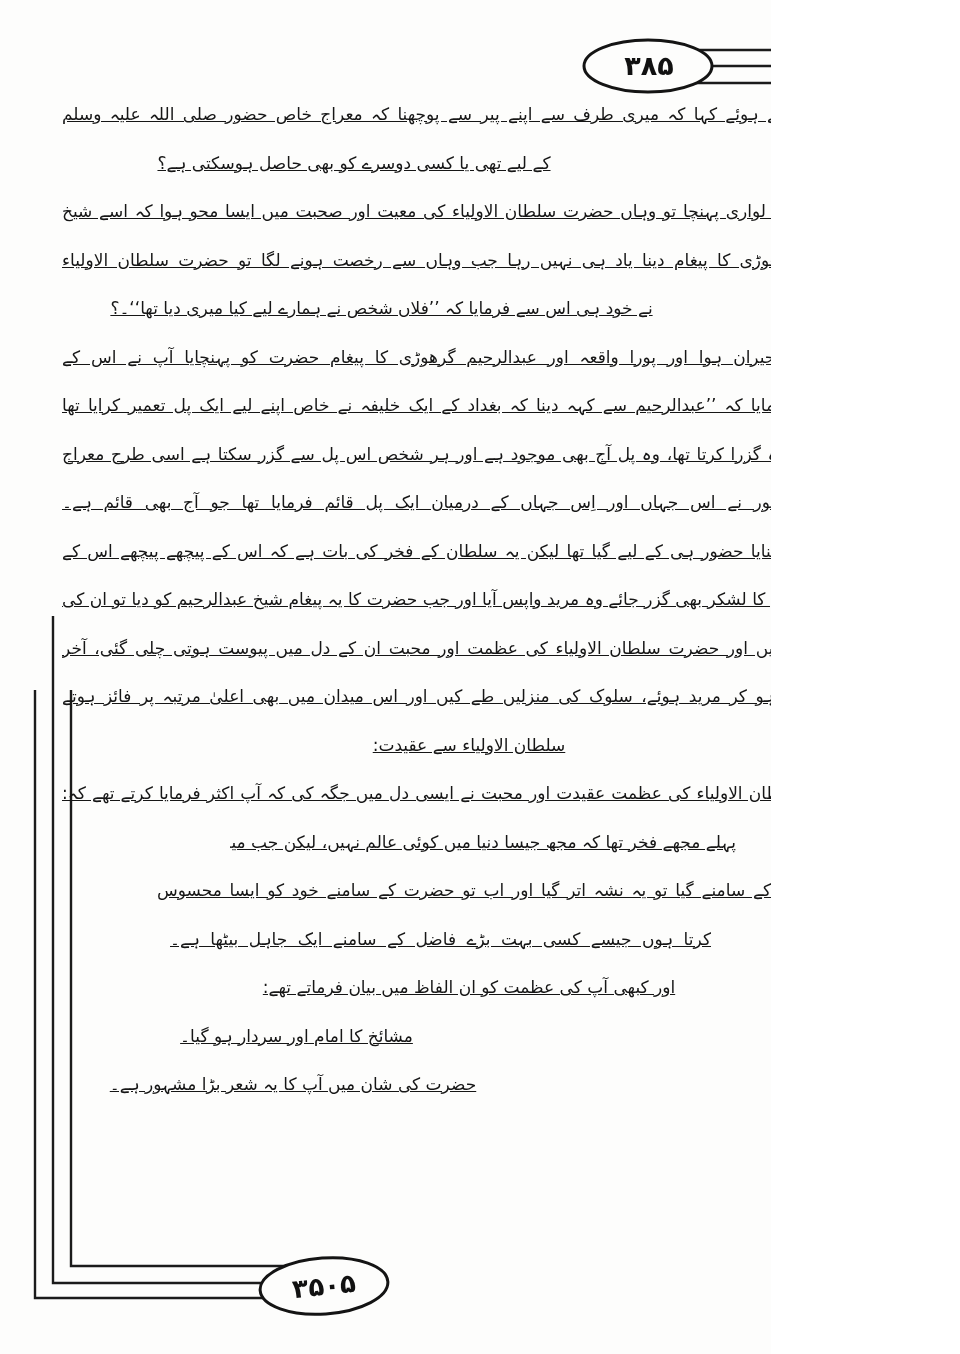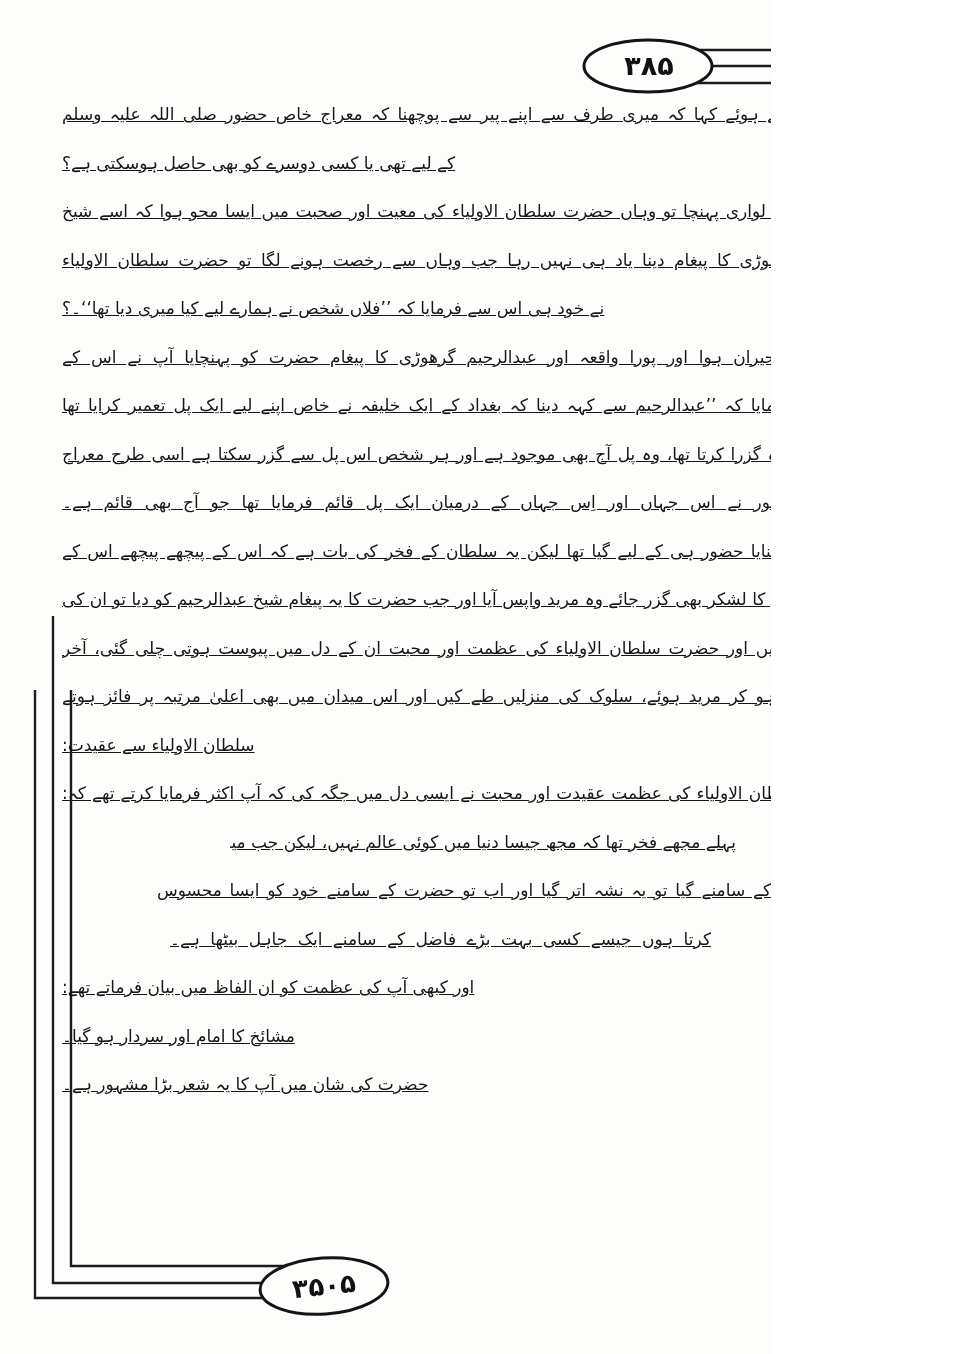--- a/index.html
+++ b/index.html
@@ -29,21 +29,21 @@
     font-size:17px;
     line-height:48.5px;
     text-decoration:underline;
   }
   .ln{
     white-space:nowrap;
     overflow:hidden;
     height:48.5px;
   }
   .j{text-align:justify;text-align-last:justify;}
-  .r{text-align:left;}
+  .r{text-align:center;}
 </style>
 </head>
 <body>
 
 <div class="page">
 
   <svg class="border-svg" width="960" height="1354" viewBox="0 0 960 1354">
 
     <g fill="none" stroke="#1b1b1b" stroke-width="2.4">
       <path d="M652 50 H934 V660"></path>

